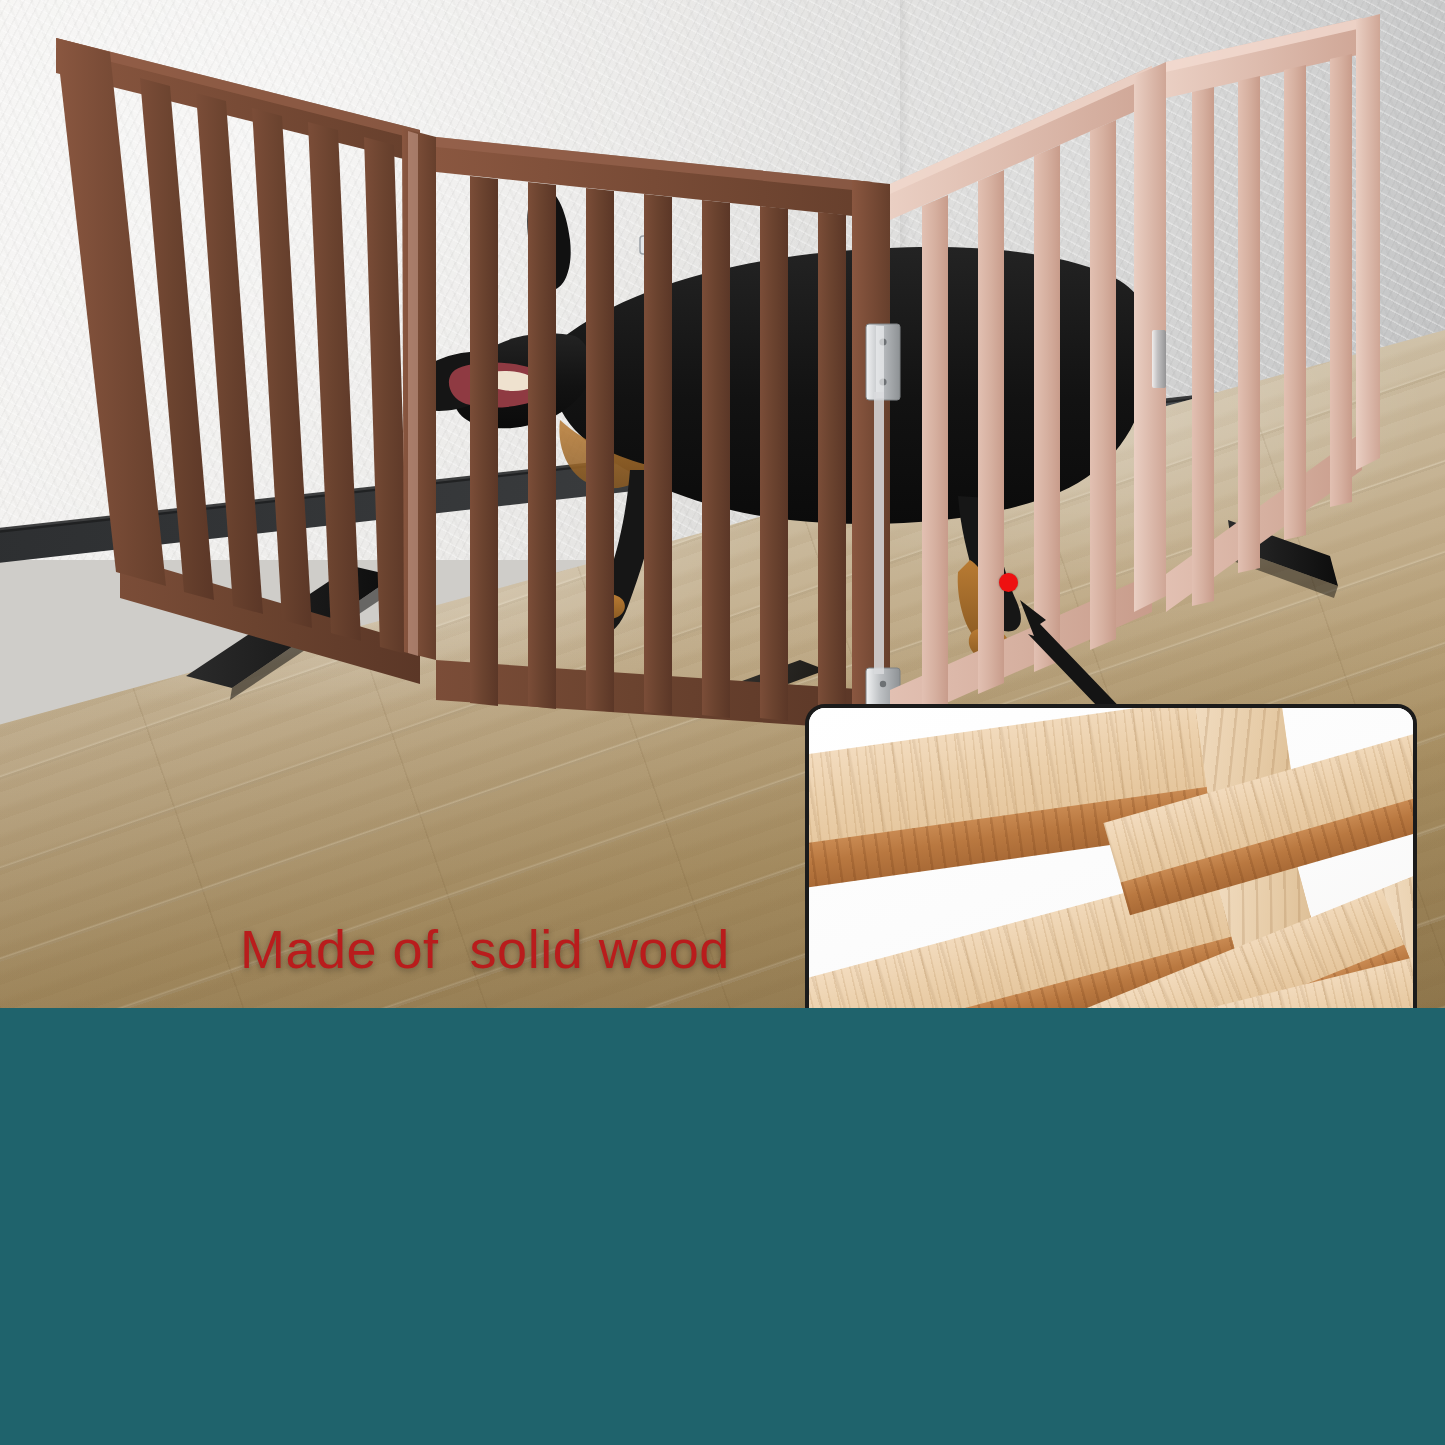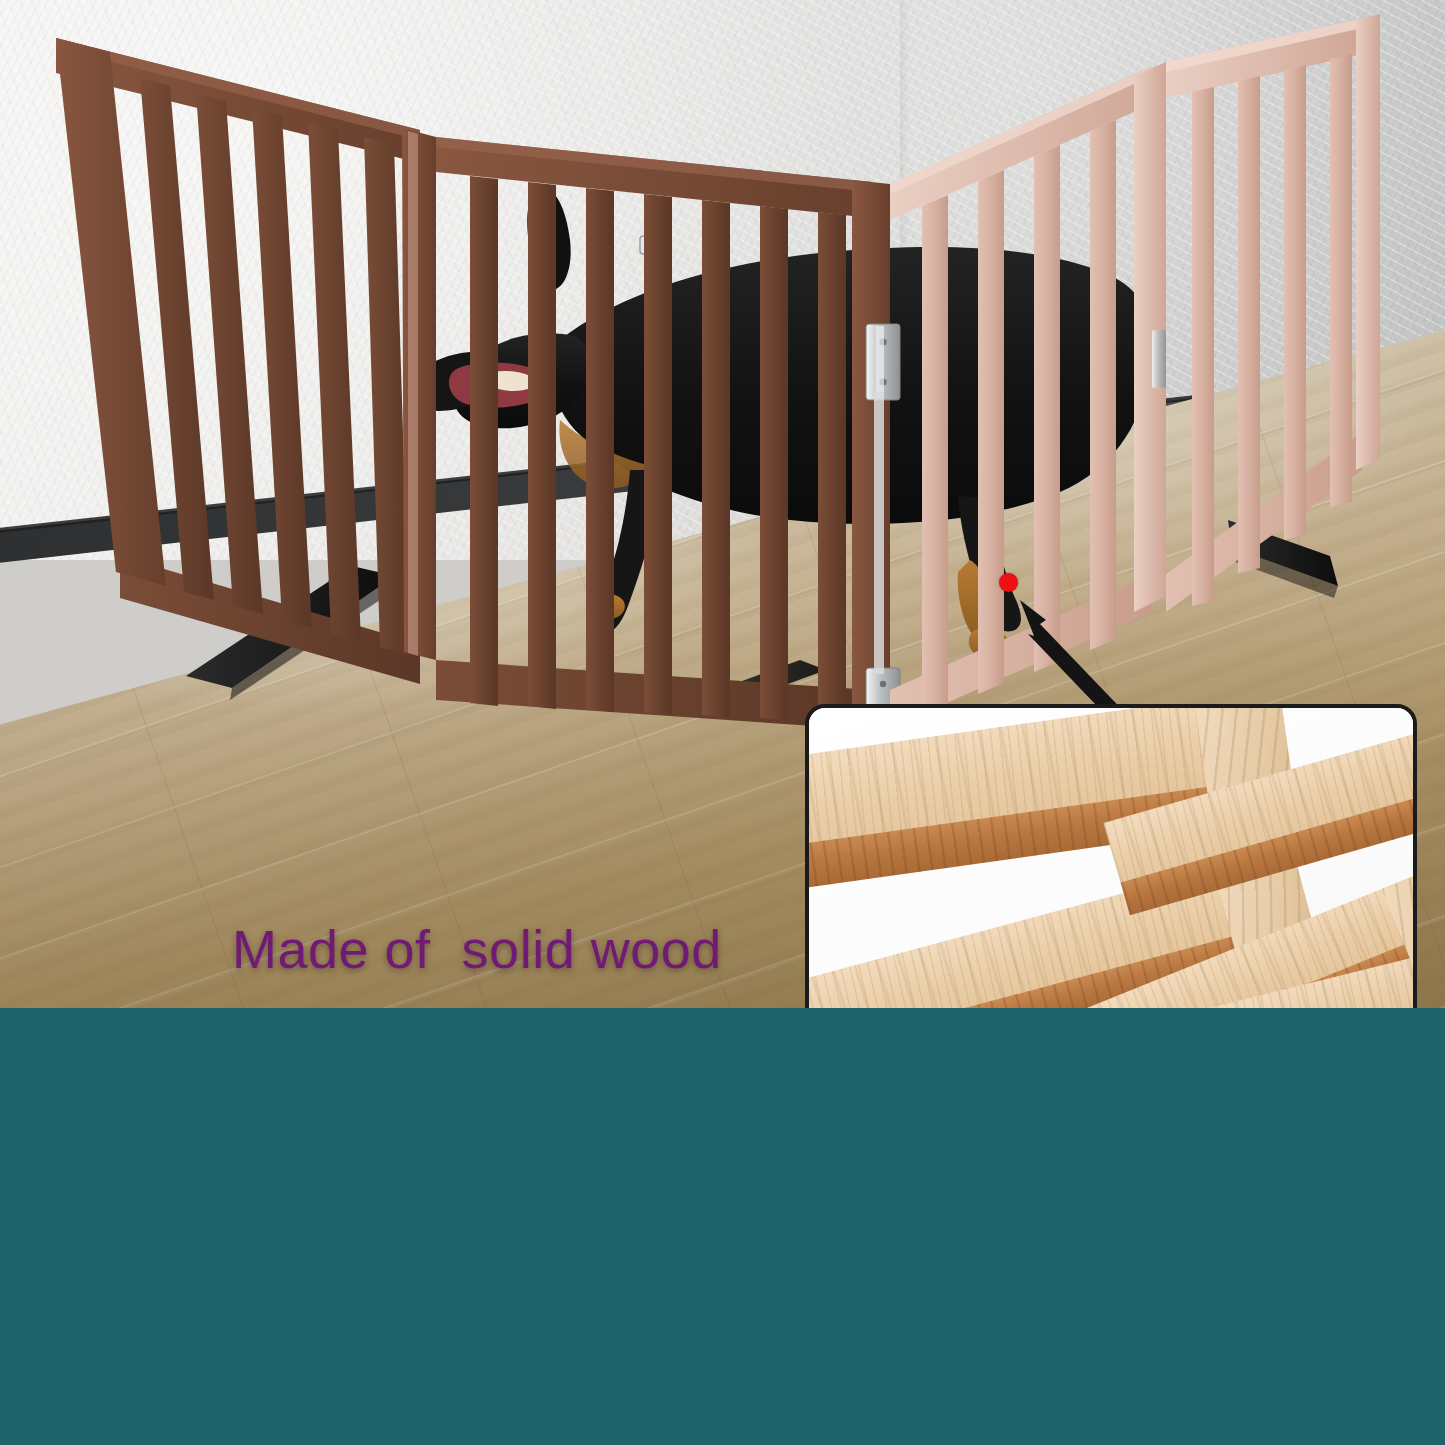--- a/index.html
+++ b/index.html
@@ -96,24 +96,24 @@
 
   
   .dog { position: absolute; left: 0; top: 0; width: 1445px; height: 1010px; }
 
   
   .gate { position: absolute; left: 0; top: 0; width: 1445px; height: 1010px; }
 
   
   .headline {
     position: absolute;
-    left: 232px;
+    left: 240px;
     top: 918px;
     font-size: 54px;
-    color: #701a75;
+    color: #b91c1c;
     letter-spacing: 0.5px;
     white-space: pre;
     text-shadow: 0 2px 6px rgba(0,0,0,0.35);
   }
 
   
   .inset {
     position: absolute;
     left: 805px; top: 704px;
     width: 612px; height: 398px;

